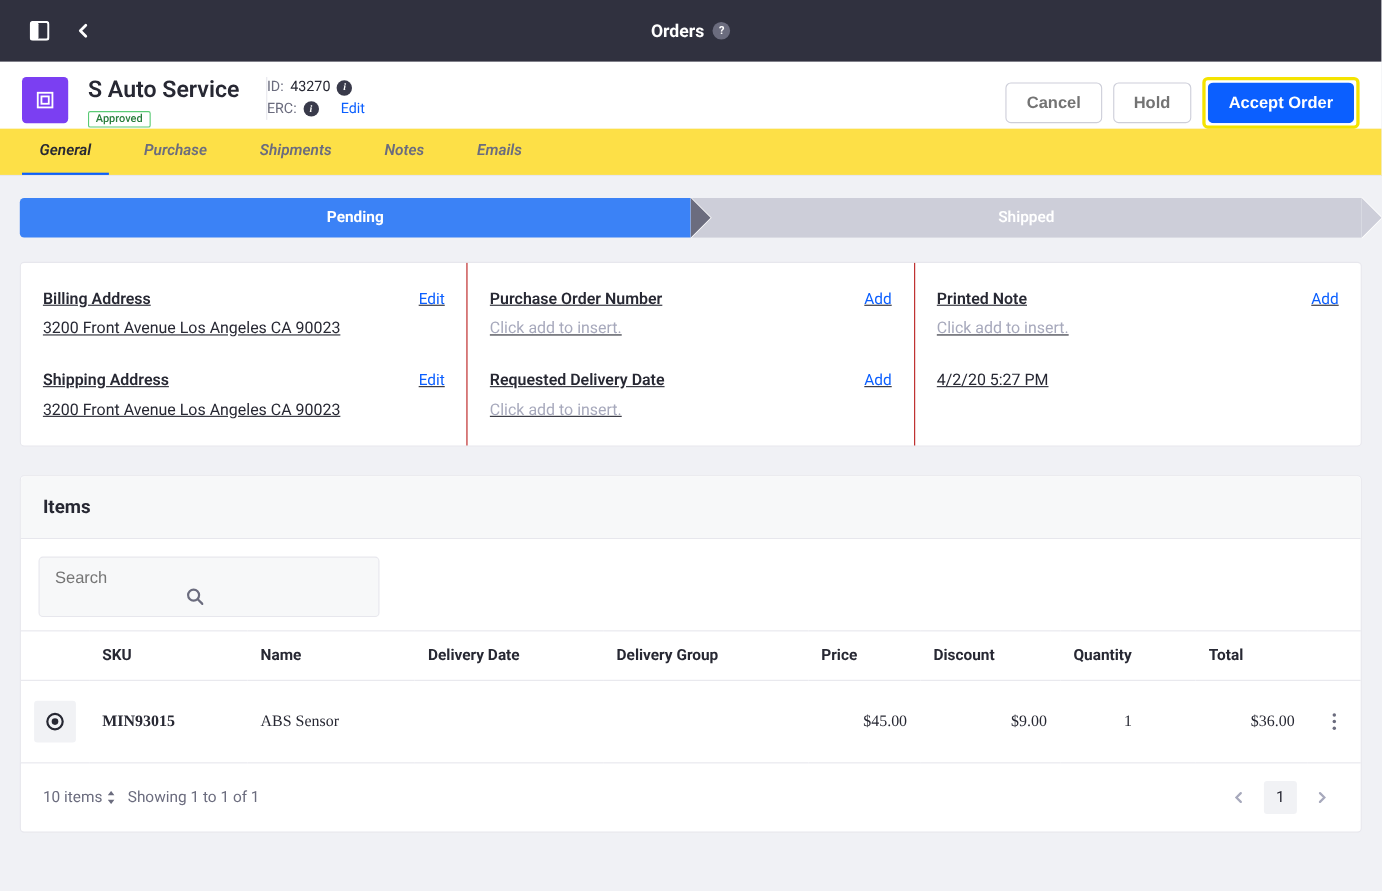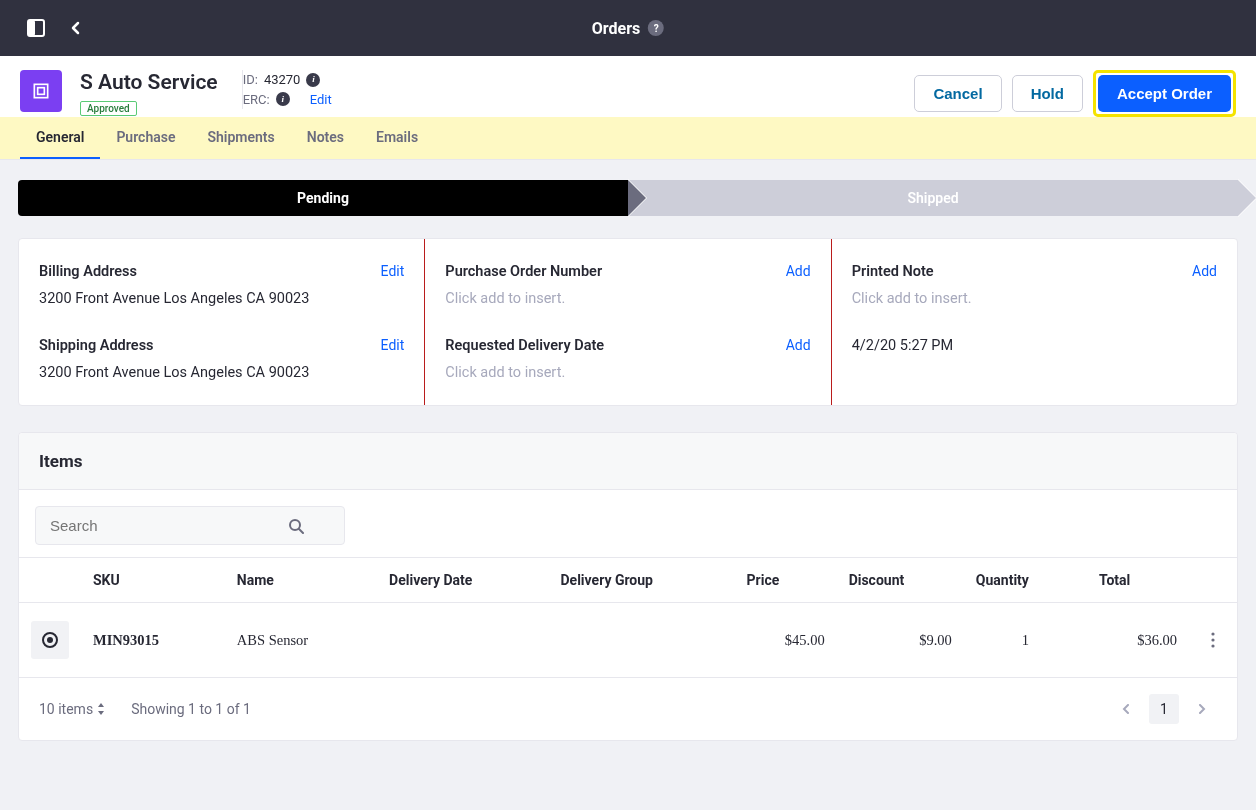--- a/index.html
+++ b/index.html
@@ -19,72 +19,72 @@
 .header-info { flex: 1; display: flex; align-items: flex-start; gap: 24px; }
 .header-name { font-size: 21px; font-weight: 600; line-height: 1.2; }
 .badge-approved { display: inline-block; border: 1px solid #5aca75; color: #287d3c; background: #fff; font-size: 10px; padding: 1px 6px; border-radius: 2px; margin-top: 6px; font-weight: 500; }
 .meta { font-size: 13px; color: #272833; border-left: 1px solid #e7e7ed; }
 .meta-row { display: flex; align-items: center; gap: 6px; line-height: 1.5; }
 .meta-label { color: #6b6c7e; }
 .info-dot { width: 14px; height: 14px; background: #393a4a; border-radius: 50%; display: inline-flex; align-items: center; justify-content: center; color: #fff; font-size: 9px; font-weight: 700; font-style: italic; font-family: Georgia, serif; }
 .link { color: #0b5fff; cursor: pointer; }
 .header-actions { display: flex; gap: 10px; align-items: center; }
 .btn { padding: 9px 18px; border-radius: 5px; font-size: 15px; font-weight: 600; cursor: pointer; border: 1px solid transparent; }
-.btn-secondary { background: #fff; border-color: #cdced9; color: #0369a1; }
+.btn-secondary { background: #fff; border-color: #cdced9; color: #737373; }
 .btn-primary { background: #0b5fff; color: #fff; }
 .accept-wrap { border: 3px solid #f4e300; border-radius: 5px; padding: 2px; }
 
 
-.tabs { background: #fef9c3; border-top: 0; border-bottom: 1px solid #e7e7ed; display: flex; padding: 0 20px; gap: 0; }
+.tabs { background: #fde047; border-top: 0; border-bottom: 1px solid #e7e7ed; display: flex; padding: 0 20px; gap: 16px; font-style: italic; }
 .tab { padding: 12px 16px; color: #6b6c7e; font-weight: 600; font-size: 14px; cursor: pointer; border-bottom: 2px solid transparent; }
 .tab.active { color: #272833; border-bottom-color: #0b5fff; }
 
 
 .content { padding: 20px 18px; }
 .steps { display: flex; height: 36px; margin-bottom: 22px; }
 .step { flex: 1; display: flex; align-items: center; justify-content: center; position: relative; color: #fff; font-weight: 700; font-size: 14px; }
 .step.inactive { color: #fff; font-weight: 600; }
-.step.s0 { background: #000000; }
+.step.s0 { background: #3b82f6; }
 .step.s1, .step.s2, .step.s3 { background: #cdced9; }
 .step::after { content: ""; position: absolute; right: -18px; top: 0; border-top: 18px solid transparent; border-bottom: 18px solid transparent; border-left: 18px solid; z-index: 2; }
 .step.s0::after { border-left-color: #6b6c7e; }
 .step.s1::after, .step.s2::after { border-left-color: #cdced9; }
 .step.s3::after { display: none; }
 .step::before { content: ""; position: absolute; right: -19px; top: -1px; border-top: 19px solid transparent; border-bottom: 19px solid transparent; border-left: 19px solid #fff; z-index: 1; }
 .step.s3::before { display: none; }
 .step.s0 { border-top-left-radius: 4px; border-bottom-left-radius: 4px; }
 .step.s3 { border-top-right-radius: 4px; border-bottom-right-radius: 4px; }
 
 
 .card { background: #fff; border-radius: 4px; border: 1px solid #e7e7ed; margin-bottom: 26px; }
 .card-head { padding: 18px 20px; font-size: 17px; font-weight: 700; border-bottom: 1px solid #e7e7ed; background: #f7f8f9; border-top-left-radius: 4px; border-top-right-radius: 4px; }
 .details-body { display: flex; }
-.details-col { flex: 1; padding: 24px 20px; }
+.details-col { flex: 1; padding: 24px 20px; text-decoration: underline; }
 .details-col + .details-col { border-left: 1px solid #b91c1c; }
 .field { margin-bottom: 30px; }
 .field:last-child { margin-bottom: 0; }
 .field-head { display: flex; justify-content: space-between; align-items: baseline; margin-bottom: 10px; }
 .field-label { font-weight: 600; font-size: 14.5px; }
 .field-action { color: #0b5fff; font-size: 14px; cursor: pointer; }
 .field-value { color: #272833; font-size: 14.5px; }
 .placeholder { color: #a7a9bc; }
 
 
 .search-wrap { padding: 16px 16px 0 16px; }
-.search-input { width: 310px; border: 1px solid #e7e7ed; background: #f7f8f9; border-radius: 4px; padding: 10px 40px 10px 14px; font-size: 15px; color: #6b6c7e; position: relative; display: flex; align-items: center; justify-content: space-between; }
+.search-input { width: 310px; border: 1px solid #e7e7ed; background: #f7f8f9; border-radius: 4px; padding: 10px 40px 10px 14px; font-size: 15px; color: #6b6c7e; position: relative; display: flex; align-items: center; justify-content: space-between; flex-direction: column; }
 .search-input input { border: none; background: transparent; outline: none; font-size: 15px; width: 100%; }
 .table { width: 100%; border-collapse: collapse; margin-top: 12px; }
 .table th { text-align: left; padding: 14px 12px; font-weight: 700; font-size: 14px; border-bottom: 1px solid #e7e7ed; border-top: 1px solid #e7e7ed; }
 .table td { padding: 18px 12px; font-size: 14.5px; border-bottom: 1px solid #e7e7ed; font-family: Liberation Serif, serif; }
 .th-price, .th-discount, .th-total, .td-price, .td-discount, .td-total { text-align: right; }
 .th-qty, .td-qty { text-align: center; }
 .item-thumb { width: 38px; height: 38px; background: #f1f2f5; border-radius: 3px; display: flex; align-items: center; justify-content: center; }
 .kebab { cursor: pointer; display: flex; align-items: center; justify-content: center; width: 24px; }
 .table-foot { display: flex; align-items: center; justify-content: space-between; padding: 16px 20px; }
-.foot-left { display: flex; align-items: center; gap: 26px; color: #6b6c7e; font-size: 14px; }
+.foot-left { display: flex; align-items: center; gap: 11px; color: #6b6c7e; font-size: 14px; }
 .per-page { display: flex; align-items: center; gap: 4px; cursor: pointer; }
 .pager { display: flex; align-items: center; gap: 8px; }
 .pager-btn { width: 30px; height: 30px; display: flex; align-items: center; justify-content: center; cursor: pointer; color: #a7a9bc; }
 .pager-num { width: 30px; height: 30px; background: #f1f2f5; display: flex; align-items: center; justify-content: center; border-radius: 3px; }
 
 svg { display: block; }
 </style>
 </head>
 <body>
 

